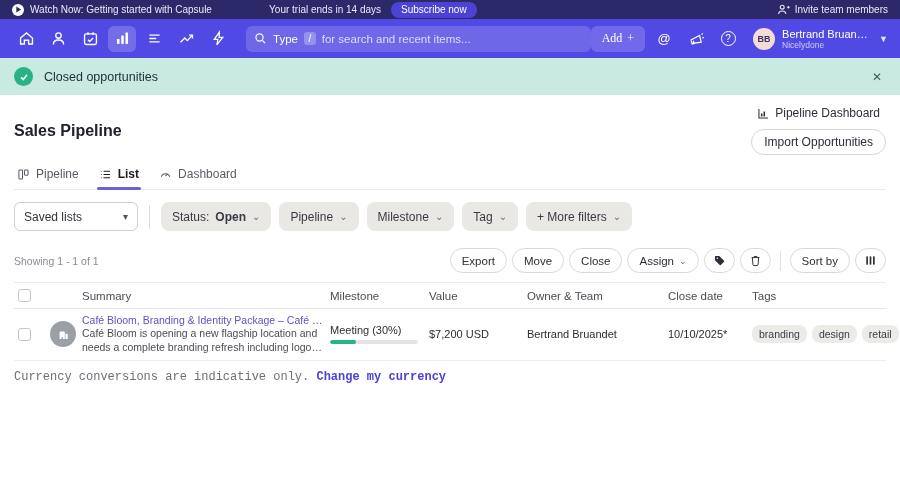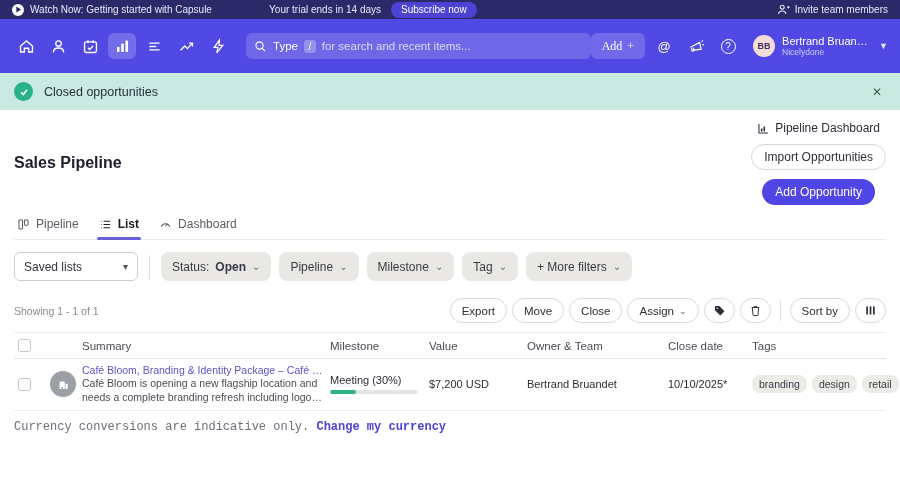--- a/index.html
+++ b/index.html
@@ -8,21 +8,21 @@
   
   .trial-bar { height:19px; background:#2c2969; color:#e9e8fb; display:flex; align-items:center; padding:0 12px; font-size:10px; }
   .trial-left { display:flex; align-items:center; gap:6px; }
   .play-circle { width:12px; height:12px; border-radius:50%; background:#fff; display:flex; align-items:center; justify-content:center; }
   .play-circle svg { display:block; }
   .trial-right { margin-left:auto; display:flex; align-items:center; gap:10px; }
   .subscribe-pill { background:#4c43d4; color:#fff; border:none; border-radius:9px; padding:2.5px 10px; font-size:10px; font-family:inherit; cursor:pointer; }
   .invite { display:flex; align-items:center; gap:5px; margin-left:290px; cursor:pointer; }
 
   
-  .navbar { height:54px; background:#5149e4; display:flex; align-items:center; padding:16px 12px; color:#fff; }
+  .navbar { height:39px; background:#5149e4; display:flex; align-items:center; padding:16px 12px; color:#fff; }
   .nav-icons { display:flex; align-items:center; gap:4px; }
   .nav-icon-btn { width:28px; height:26px; border-radius:6px; display:flex; align-items:center; justify-content:center; cursor:pointer; }
   .nav-icon-btn.active { background:rgba(255,255,255,0.20); }
   .search-box { margin-left:14px; width:428px; height:26px; background:rgba(255,255,255,0.17); border-radius:6px; display:flex; align-items:center; padding:0 8px; gap:6px; cursor:text; }
   .search-box .type-word { font-size:11.5px; color:#fff; }
   .slash-chip { background:rgba(255,255,255,0.28); border-radius:3px; font-size:10px; padding:1px 4.5px; color:#fff; }
   .search-rest { font-size:11.5px; color:rgba(255,255,255,0.75); }
   .nav-right { margin-left:auto; display:flex; align-items:center; gap:6px; }
   .add-btn { background:rgba(255,255,255,0.18); border:none; color:#fff; border-radius:6px; height:26px; padding:0 11px; font-size:12px; display:flex; align-items:center; gap:5px; font-family:Liberation Serif, serif; cursor:pointer; }
   .round-icon { width:26px; height:26px; display:flex; align-items:center; justify-content:center; cursor:pointer; font-size:13px; }
@@ -217,21 +217,20 @@
     <div class="header-actions">
       <button class="link-btn">
         <svg width="13" height="13" viewBox="0 0 20 20" fill="none" stroke="#2e2e3a" stroke-width="1.6">
             <path d="M3 3v14h14"></path>
             <rect x="6" y="10" width="2.4" height="4.5" fill="#2e2e3a" stroke="none"></rect>
             <rect x="10" y="7" width="2.4" height="7.5" fill="#2e2e3a" stroke="none"></rect>
           </svg>
         <span>Pipeline Dashboard</span>
       </button>
       <button class="pill-btn">Import Opportunities</button>
-      <button class="primary-btn">Add Opportunity</button>
     </div>
   </div>
 
   <div class="tabs">
     <div class="tab">
       <svg width="13" height="13" viewBox="0 0 20 20" fill="none" stroke="#5b5b66" stroke-width="1.6">
           <rect x="3" y="3" width="5.5" height="14" rx="1.2"></rect>
           <rect x="11.5" y="3" width="5.5" height="8" rx="1.2"></rect>
         </svg>
       <span>Pipeline</span>

